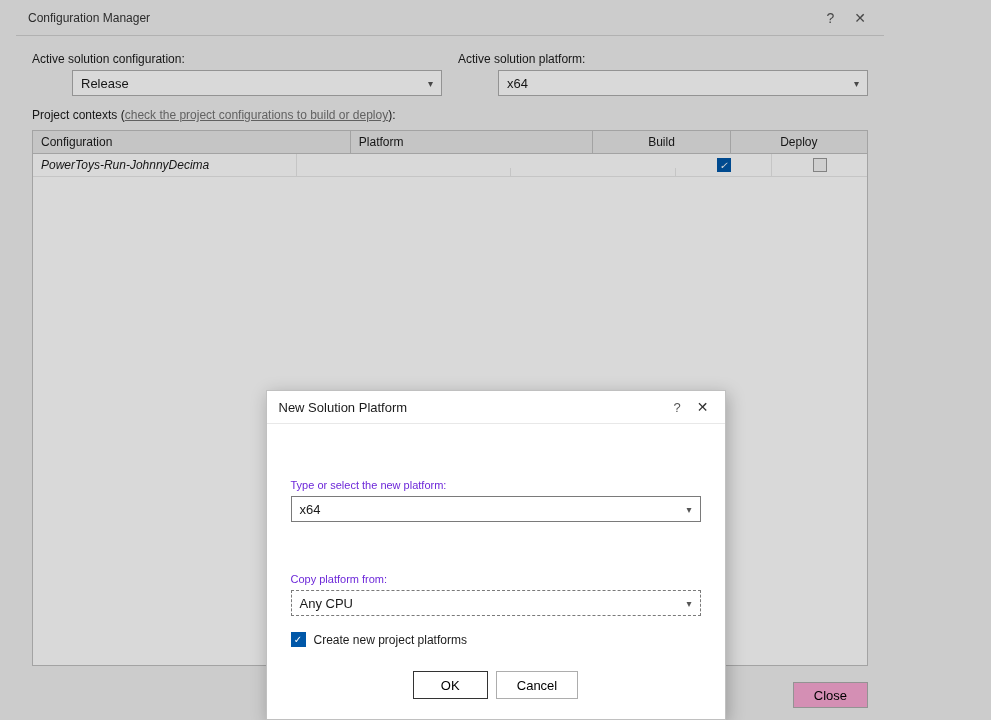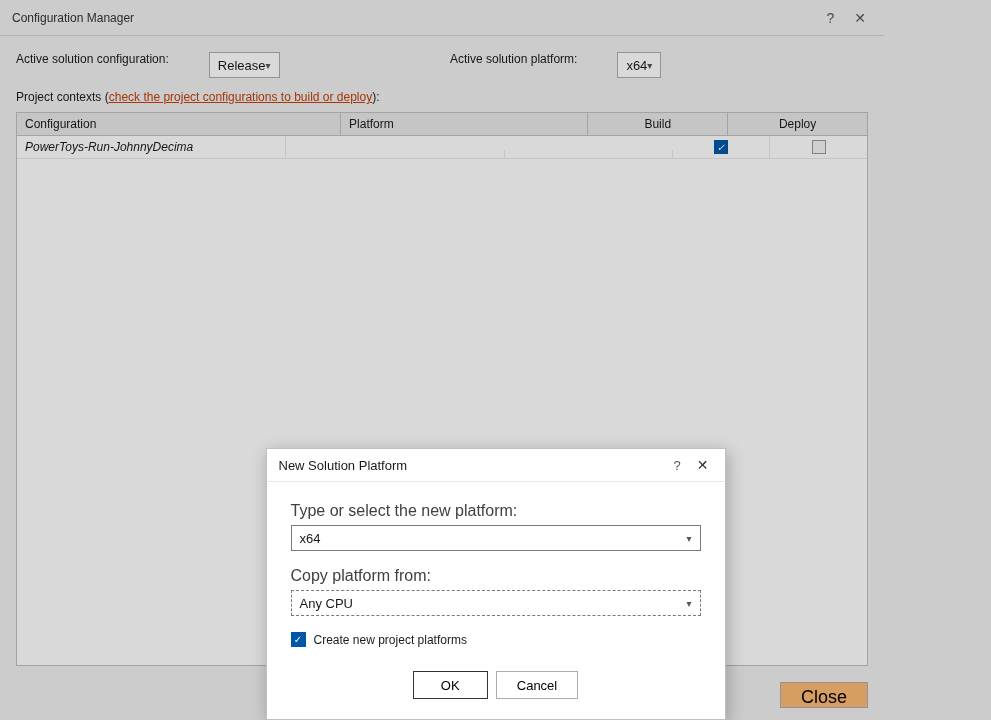--- a/index.html
+++ b/index.html
@@ -15,20 +15,21 @@
 
     
     .main-window {
       position: absolute;
       top: 0; left: 0;
       width: 884px;
       height: 720px;
       background: #f0f0f0;
       display: flex;
       flex-direction: column;
+      padding-left: 16px;
     }
 
     
     .title-bar {
       display: flex;
       align-items: center;
       justify-content: space-between;
       padding: 8px 12px;
       background: #f0f0f0;
       border-bottom: 1px solid #d0d0d0;
@@ -64,21 +65,21 @@
     }
 
     .row-two-cols {
       display: flex;
       gap: 16px;
       margin-bottom: 12px;
     }
     .col-half {
       flex: 1;
       display: flex;
-      flex-direction: row;
+      flex-direction: column;
     }
     .field-label {
       font-size: 12px;
       color: #1a1a1a;
       margin-bottom: 4px;
     }
     .dropdown {
       display: flex;
       align-items: center;
       justify-content: space-between;
@@ -94,21 +95,21 @@
       font-size: 10px;
       color: #555;
     }
 
     
     .project-contexts-label {
       font-size: 12px;
       margin-bottom: 8px;
     }
     .project-contexts-label .link-text {
-      color: #c2410c;
+      color: #737373;
       text-decoration: underline;
     }
 
     
     .project-table {
       border: 1px solid #c0c0c0;
       background: white;
       flex: 1;
       overflow: hidden;
     }
@@ -167,24 +168,24 @@
     }
 
     
     .bottom-bar {
       display: flex;
       justify-content: flex-end;
       padding: 8px 16px 12px 16px;
     }
     .btn-close-main {
       padding: 4px 20px;
-      background: #fdba74;
+      background: #f9a8d4;
       border: 1px solid #adadad;
       cursor: pointer;
-      font-size: 18px;
+      font-size: 13px;
       height: 26px;
     }
 
     
     .modal-overlay {
       position: absolute;
       top: 0; left: 0;
       width: 991px; height: 720px;
       background: rgba(0,0,0,0.15);
       display: flex;
@@ -237,23 +238,24 @@
       display: flex; align-items: center; justify-content: center;
     }
 
     .modal-body {
       padding: 20px 24px 16px 24px;
       display: flex;
       flex-direction: column;
       gap: 16px;
     }
     .modal-field-label {
-      font-size: 16px;
-      color: #404040;
+      font-size: 11px;
+      color: #6d28d9;
       margin-bottom: 5px;
+      margin-top: 35px;
     }
     .modal-dropdown {
       display: flex;
       align-items: center;
       justify-content: space-between;
       background: white;
       border: 1px solid #7a7a7a;
       padding: 4px 8px;
       cursor: pointer;
       height: 26px;

